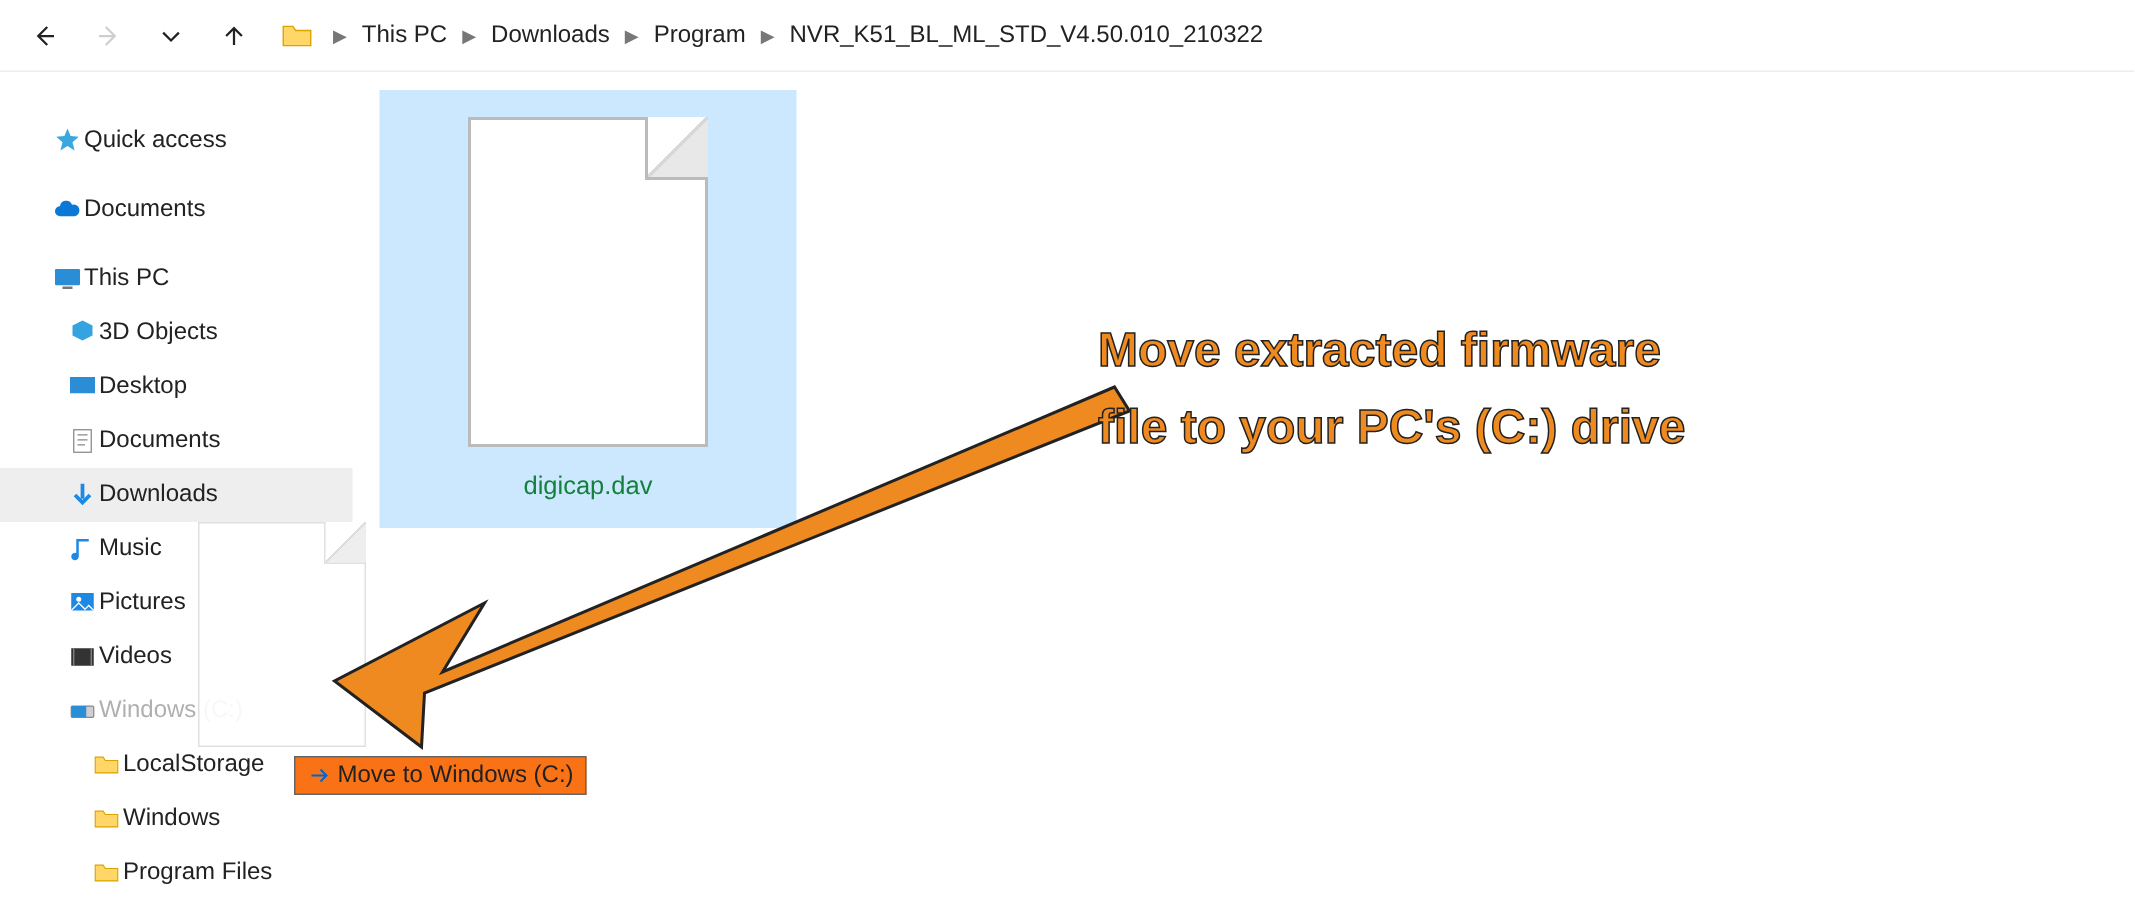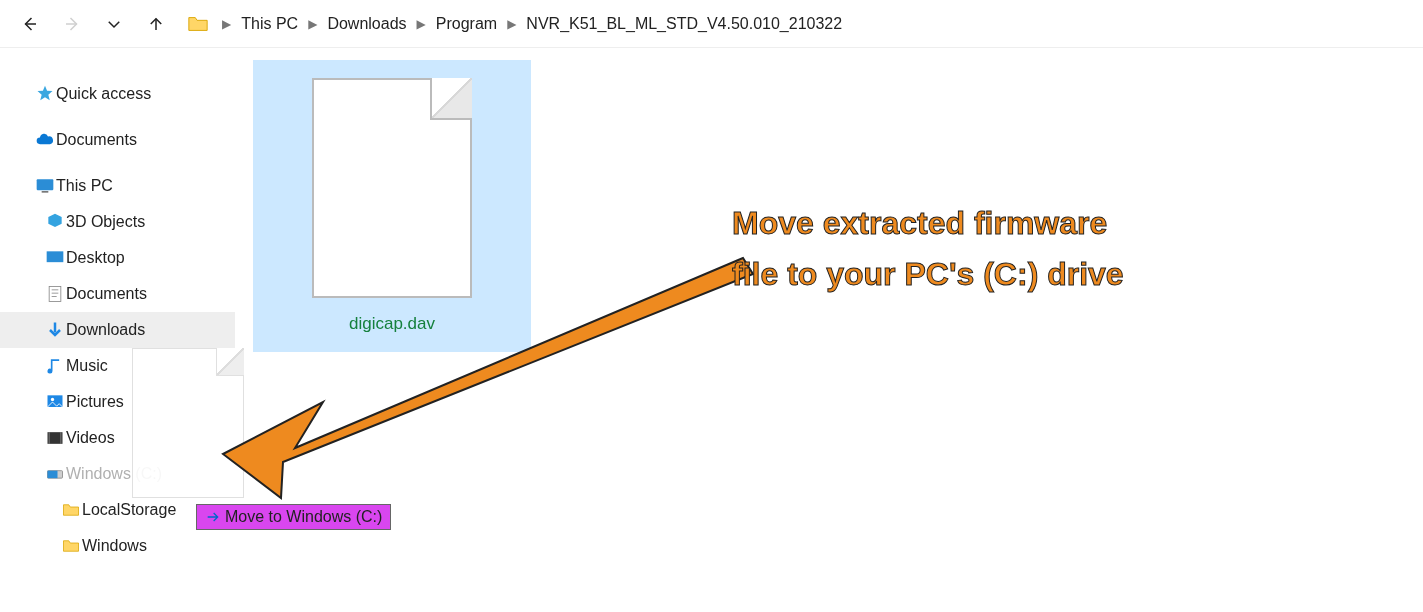--- a/index.html
+++ b/index.html
@@ -93,30 +93,30 @@
     position:absolute; top:-1px; right:-1px; width:28px; height:28px;
     background: linear-gradient(135deg,#fff 0 48%, #ddd 48% 52%, #eee 52% 100%);
     border-left:1px solid #e0e0e0; border-bottom:1px solid #e0e0e0;
   }
 
   
   .tooltip {
     position: absolute;
     left: 196px; top: 504px;
     border:1px solid #666;
-    background:#d946ef;
+    background:#f97316;
     padding: 3px 8px;
     font-size: 16px;
     display:flex; align-items:center; gap:4px;
   }
 
   
   .annotation-text {
     position: absolute;
-    left: 732px; top: 198px;
+    left: 732px; top: 208px;
     font-size: 32px;
     font-weight: 800;
     line-height: 1.6;
     color: #ee8a1f;
     -webkit-text-stroke: 1px #222;
   }
   .annotation-arrow {
     position: absolute;
     left: 205px; top: 206px;
     pointer-events:none;
@@ -285,20 +285,28 @@
       <span>LocalStorage</span>
     </div>
     <div class="sb-item sb-sub2">
       <span class="sb-icon">
           <svg viewBox="0 0 24 24" width="18" height="18">
             <path d="M2 5h7l2 3h11v11H2z" fill="#ffd667" stroke="#d9a400"></path>
           </svg>
         </span>
       <span>Windows</span>
     </div>
+    <div class="sb-item sb-sub2">
+      <span class="sb-icon">
+          <svg viewBox="0 0 24 24" width="18" height="18">
+            <path d="M2 5h7l2 3h11v11H2z" fill="#ffd667" stroke="#d9a400"></path>
+          </svg>
+        </span>
+      <span>Program Files</span>
+    </div>
   </div>
 
   <div class="content">
     <div class="file-tile">
       <div class="file-page"></div>
       <div class="file-label">digicap.dav</div>
     </div>
   </div>
 </div>
 

